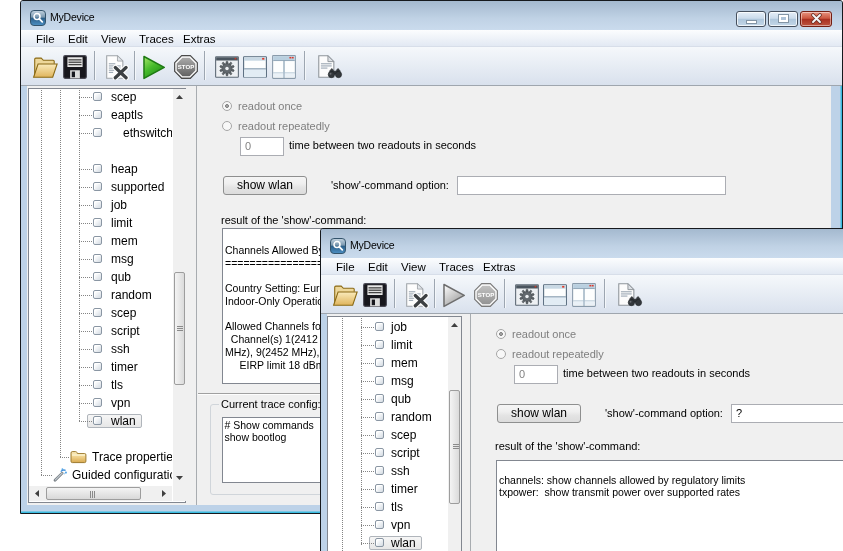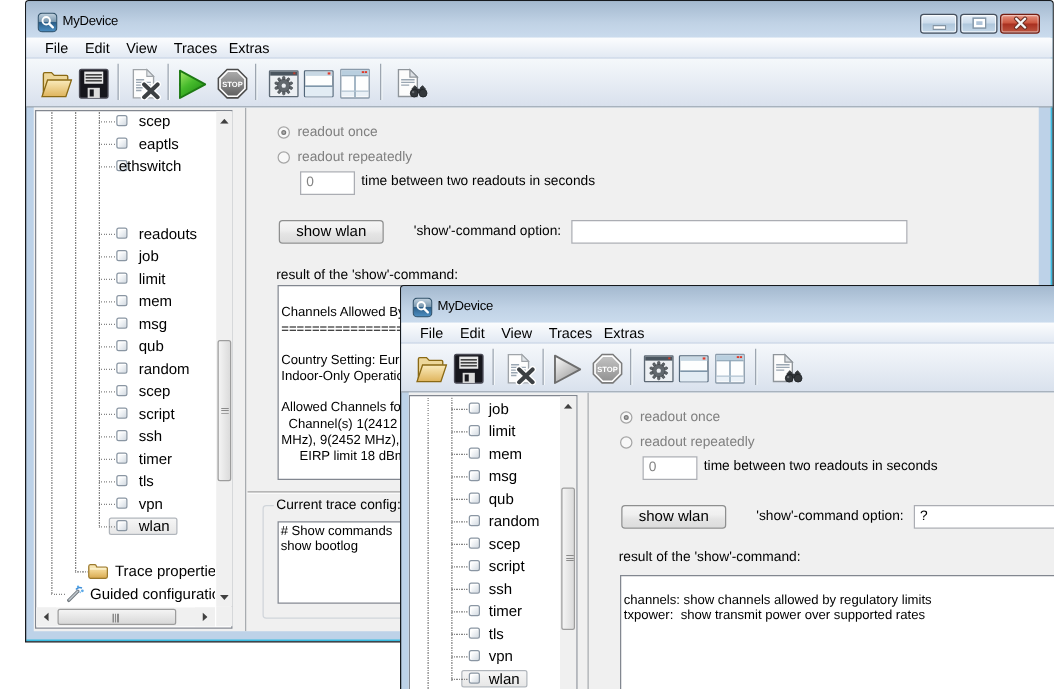--- a/index.html
+++ b/index.html
@@ -237,26 +237,31 @@
             <span class="tlab" style="left:82px">scep</span>
           </div>
           <div class="trow" style="top:18px">
             <div class="tconn" style="left:50px;width:13px"></div>
             <div class="cb" style="left:64px"></div>
             <span class="tlab" style="left:82px">eaptls</span>
           </div>
           <div class="trow" style="top:36px">
             <div class="tconn" style="left:50px;width:13px"></div>
             <div class="cb" style="left:64px"></div>
-            <span class="tlab" style="left:66px">ethswitch</span>
+            <span class="tlab" style="left:94px">ethswitch</span>
+          </div>
+          <div class="trow" style="top:72px">
+            <div class="tconn" style="left:50px;width:13px"></div>
+            <div class="cb" style="left:64px"></div>
+            <span class="tlab" style="left:82px">heap</span>
           </div>
           <div class="trow" style="top:90px">
             <div class="tconn" style="left:50px;width:13px"></div>
             <div class="cb" style="left:64px"></div>
-            <span class="tlab" style="left:82px">readouts</span>
+            <span class="tlab" style="left:82px">supported</span>
           </div>
           <div class="trow" style="top:108px">
             <div class="tconn" style="left:50px;width:13px"></div>
             <div class="cb" style="left:64px"></div>
             <span class="tlab" style="left:82px">job</span>
           </div>
           <div class="trow" style="top:126px">
             <div class="tconn" style="left:50px;width:13px"></div>
             <div class="cb" style="left:64px"></div>
             <span class="tlab" style="left:82px">limit</span>

